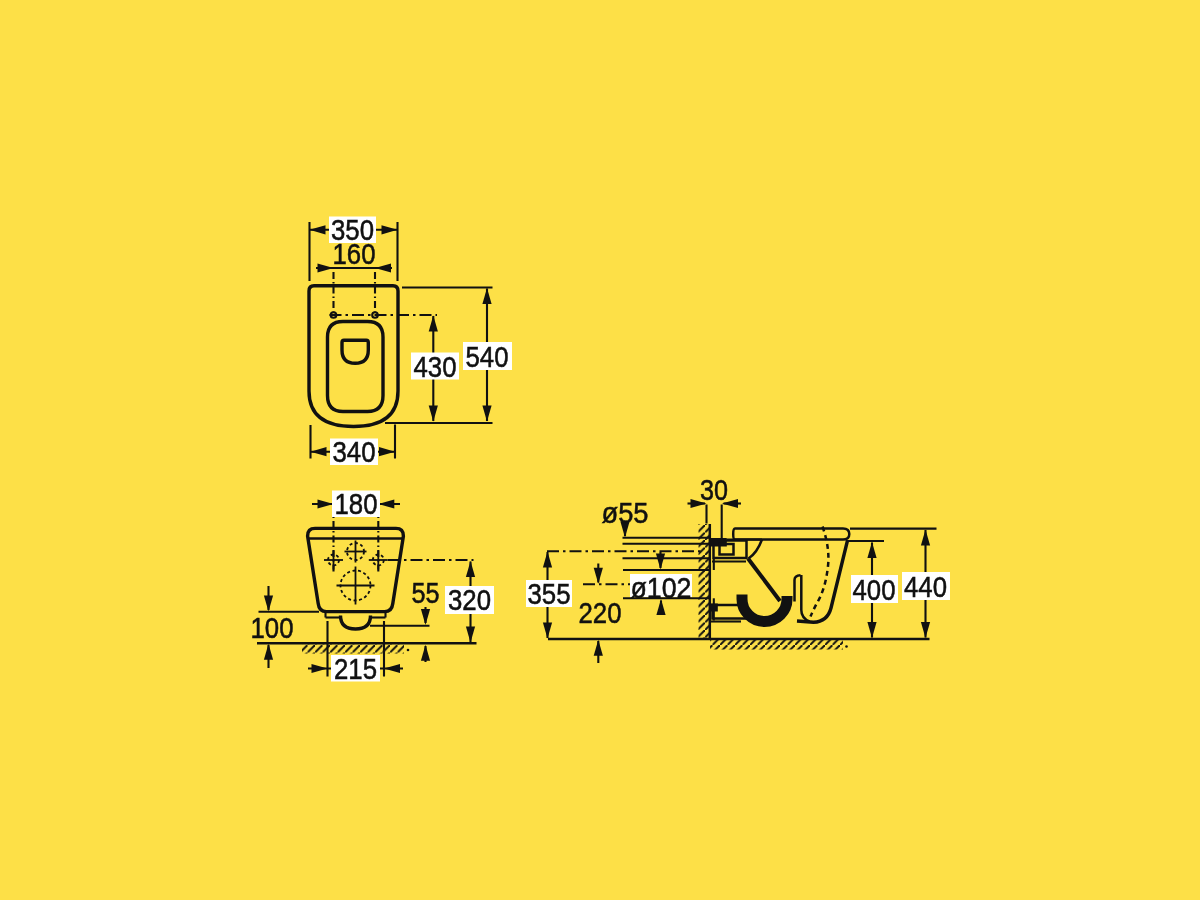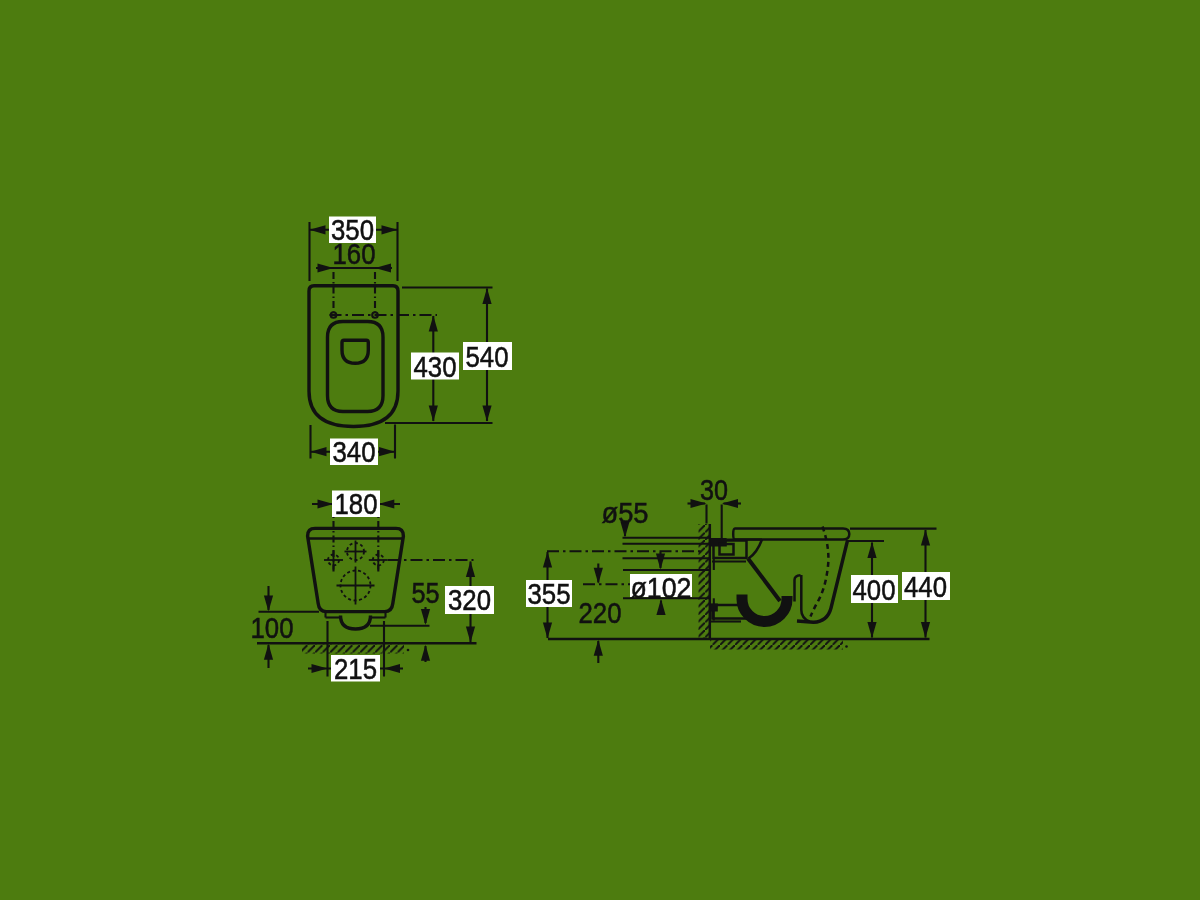--- a/index.html
+++ b/index.html
@@ -1,16 +1,16 @@
 <!DOCTYPE html>
 <html><head>
 <meta charset="utf-8">
 <style>
   html,body{margin:0;padding:0;background:#fff;}
-  .page{position:relative;width:1200px;height:900px;background:#4d7c0f;text-align:center;}
+  .page{position:relative;width:1200px;height:900px;background:#fde047;text-align:center;}
   svg text{font-family:"Liberation Sans",sans-serif;font-weight:400;font-size:29.5px;fill:#111;stroke:#111;stroke-width:0.55;text-anchor:middle;}
   .ln{stroke:#111;stroke-width:2.5;fill:none;}
   .ln3{stroke:#111;stroke-width:3.4;fill:none;}
   .ln2{stroke:#111;stroke-width:2.1;fill:none;}
   .thin{stroke:#111;stroke-width:1.8;fill:none;}
   .ah{fill:#111;stroke:none;}
   .bg{fill:#ffffff;stroke:none;}
   .dashdot{stroke-dasharray:12 4 2.5 4;}
   .dashdot2{stroke-dasharray:7 3 1.5 3;}
   .dash{stroke-dasharray:5 4;}

